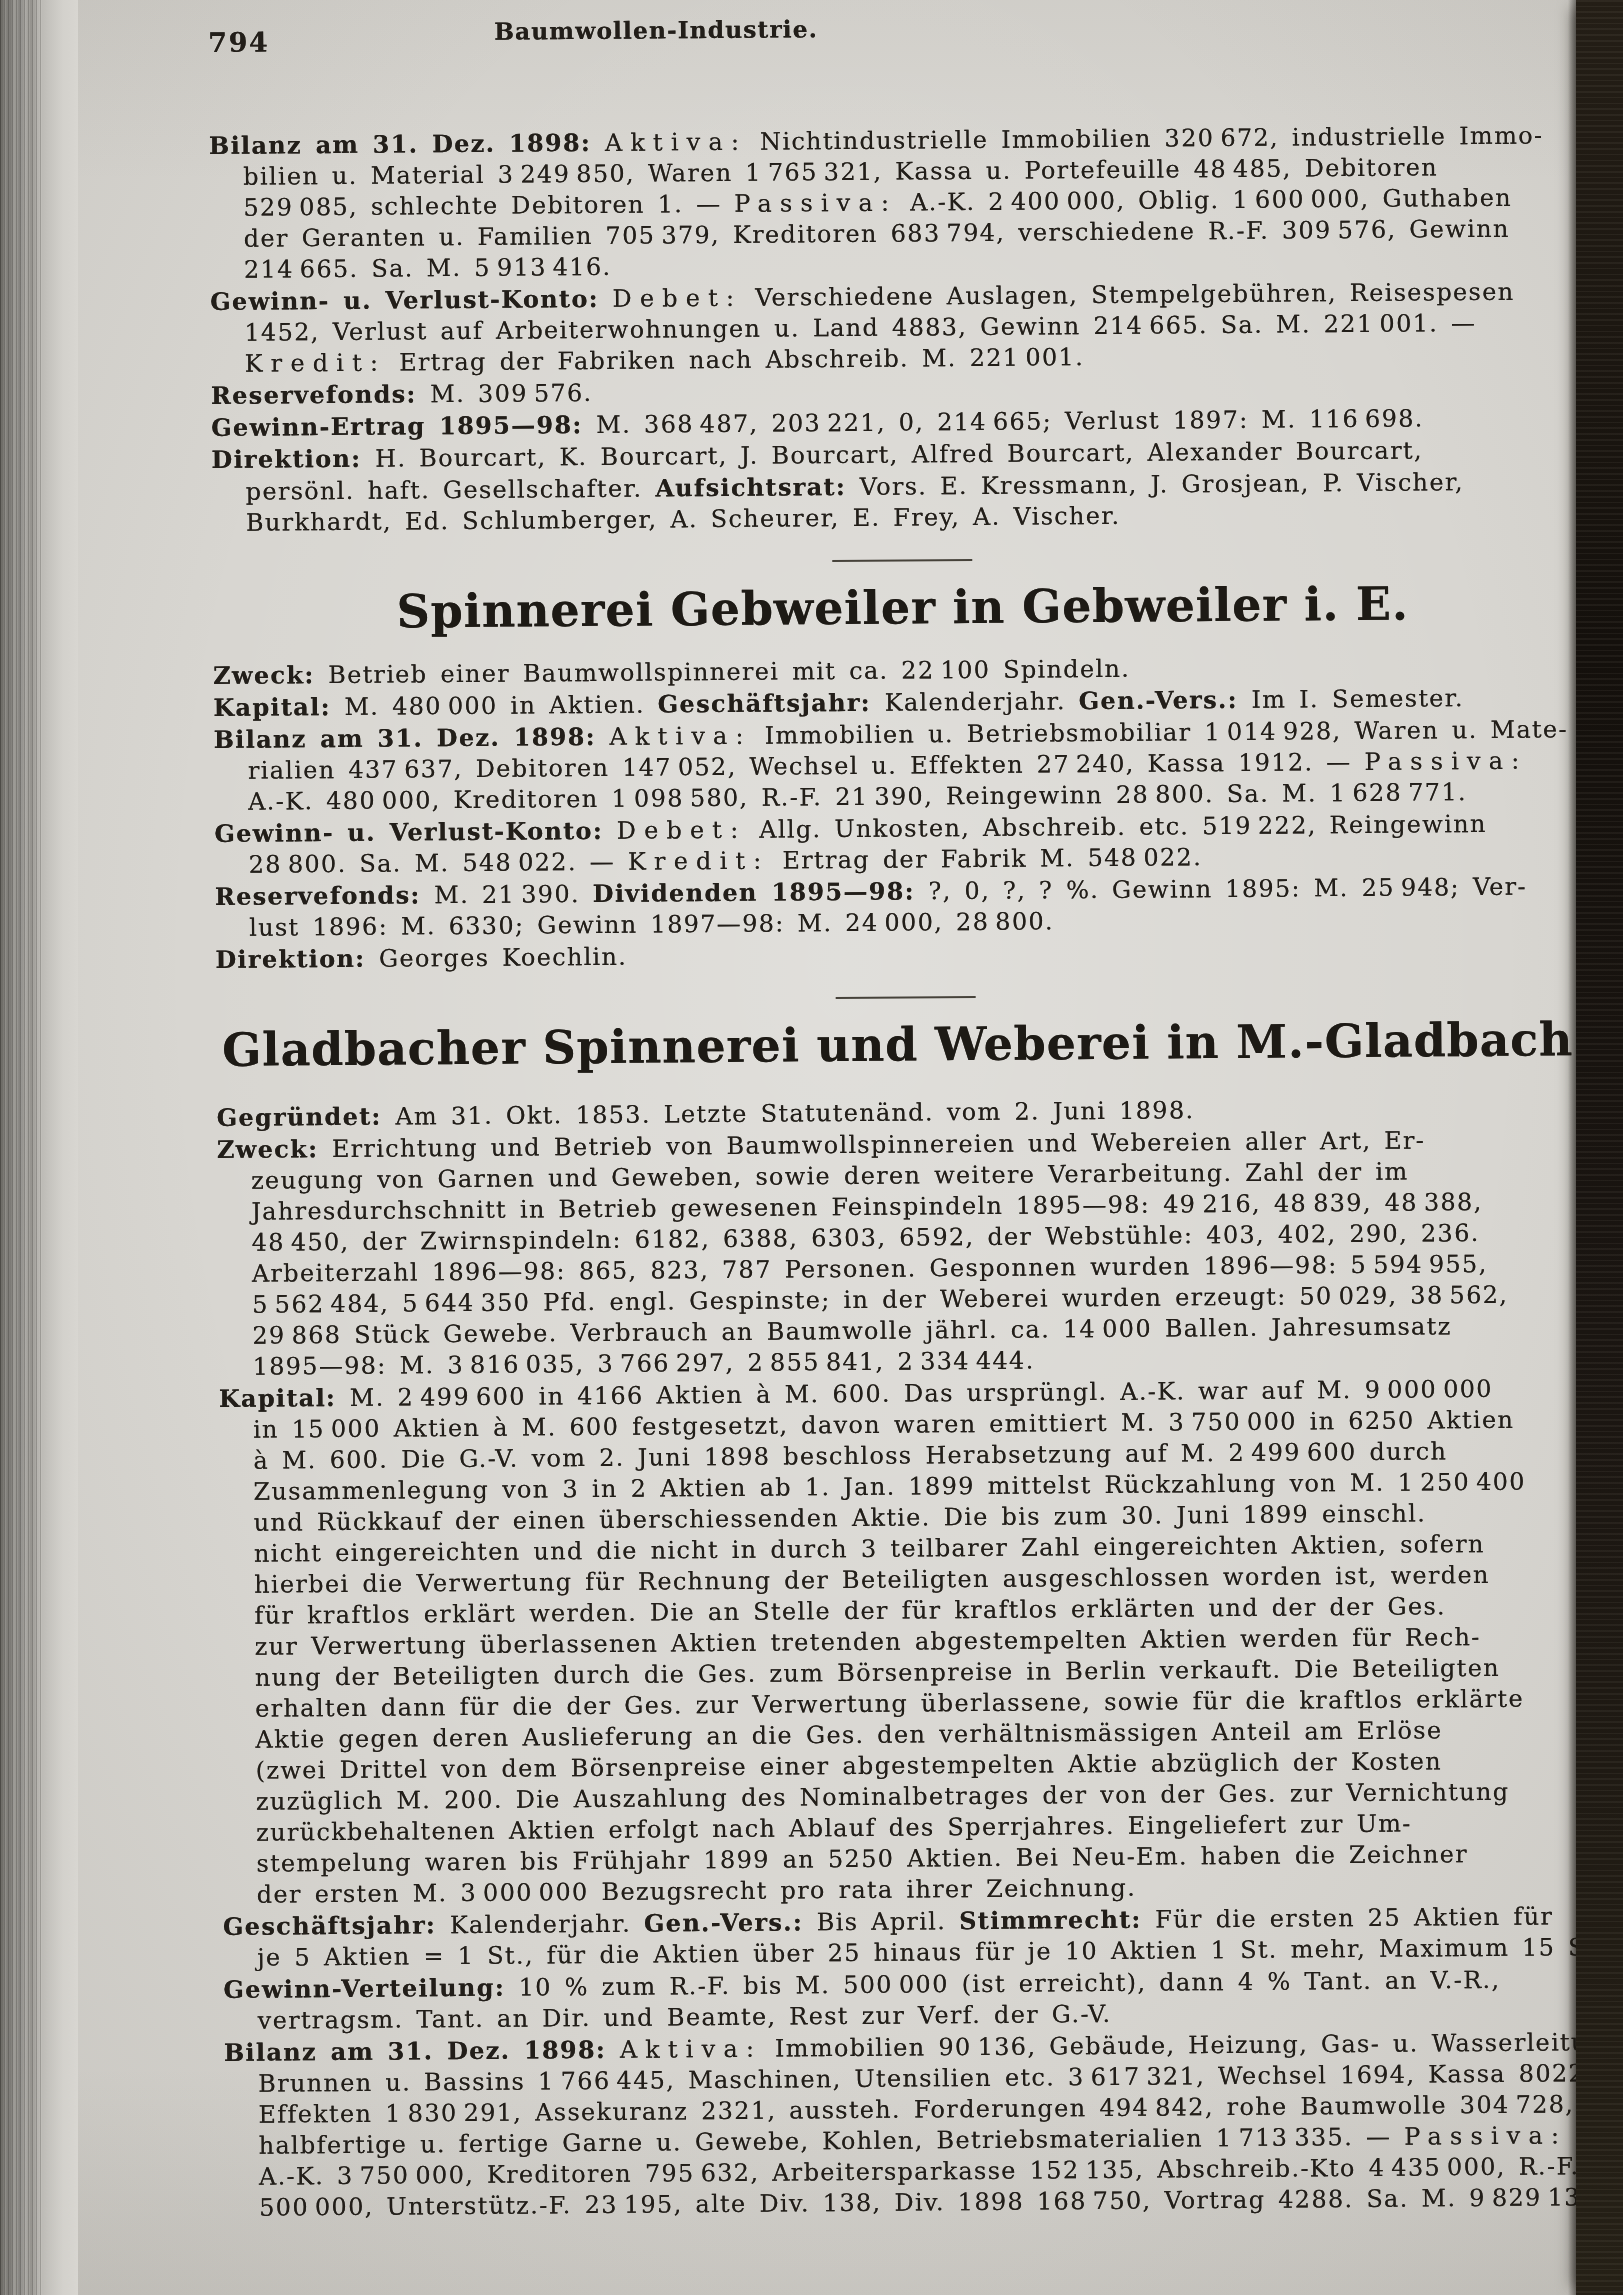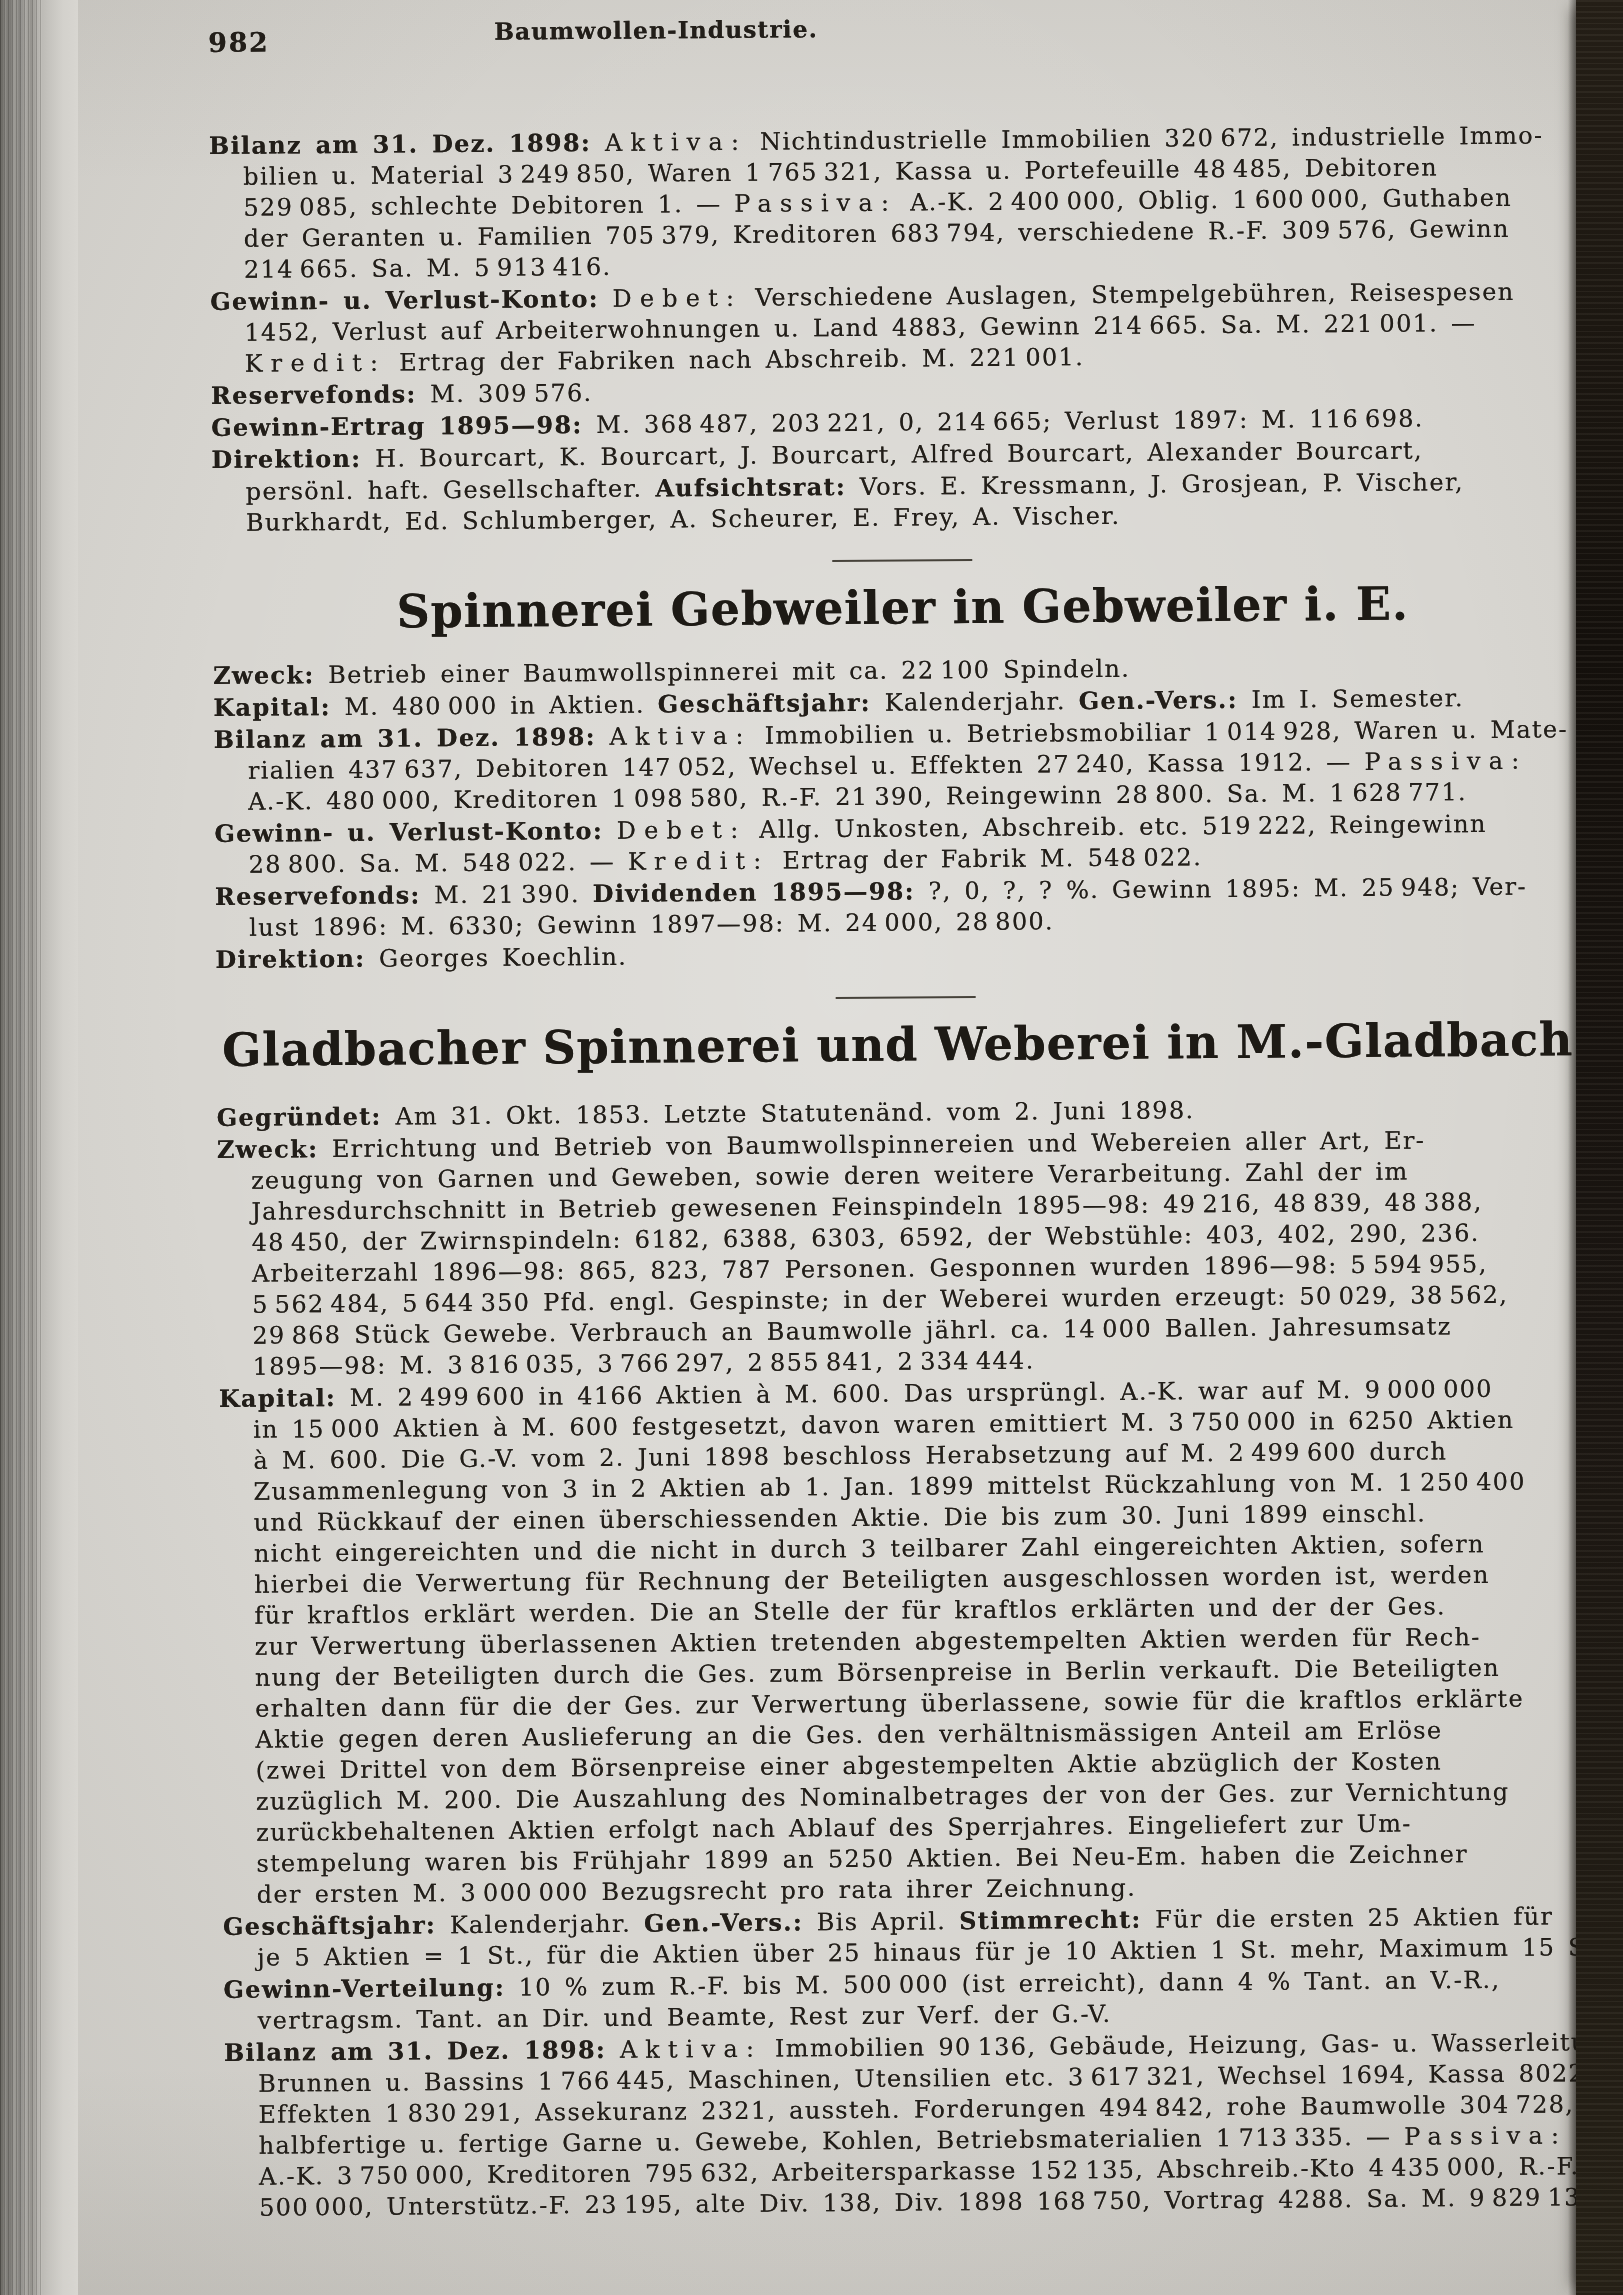--- a/index.html
+++ b/index.html
@@ -69,21 +69,21 @@
   }
 </style>
 </head>
 <body>
 
 <div class="paper-tone"></div>
 <div class="left-edge"></div>
 
 <div class="page-inner">
   <div class="header-row">
-    <span class="page-number">982</span>
+    <span class="page-number">794</span>
     <span class="running-header">Baumwollen-Industrie.</span>
   </div>
   <div>
       <div class="group group-a">
         <div class="entry">
           <div class="line"><span class="b">Bilanz am 31. Dez. 1898: </span><span class="sp">Aktiva:</span><span> Nichtindustrielle Immobilien 320 672, industrielle Immo-</span></div>
           <div class="line cont"><span>bilien u. Material 3 249 850, Waren 1 765 321, Kassa u. Portefeuille 48 485, Debitoren</span></div>
           <div class="line cont"><span>529 085, schlechte Debitoren 1. — </span><span class="sp">Passiva:</span><span> A.-K. 2 400 000, Oblig. 1 600 000, Guthaben</span></div>
           <div class="line cont"><span>der Geranten u. Familien 705 379, Kreditoren 683 794, verschiedene R.-F. 309 576, Gewinn</span></div>
           <div class="line cont"><span>214 665. Sa. M. 5 913 416.</span></div>

